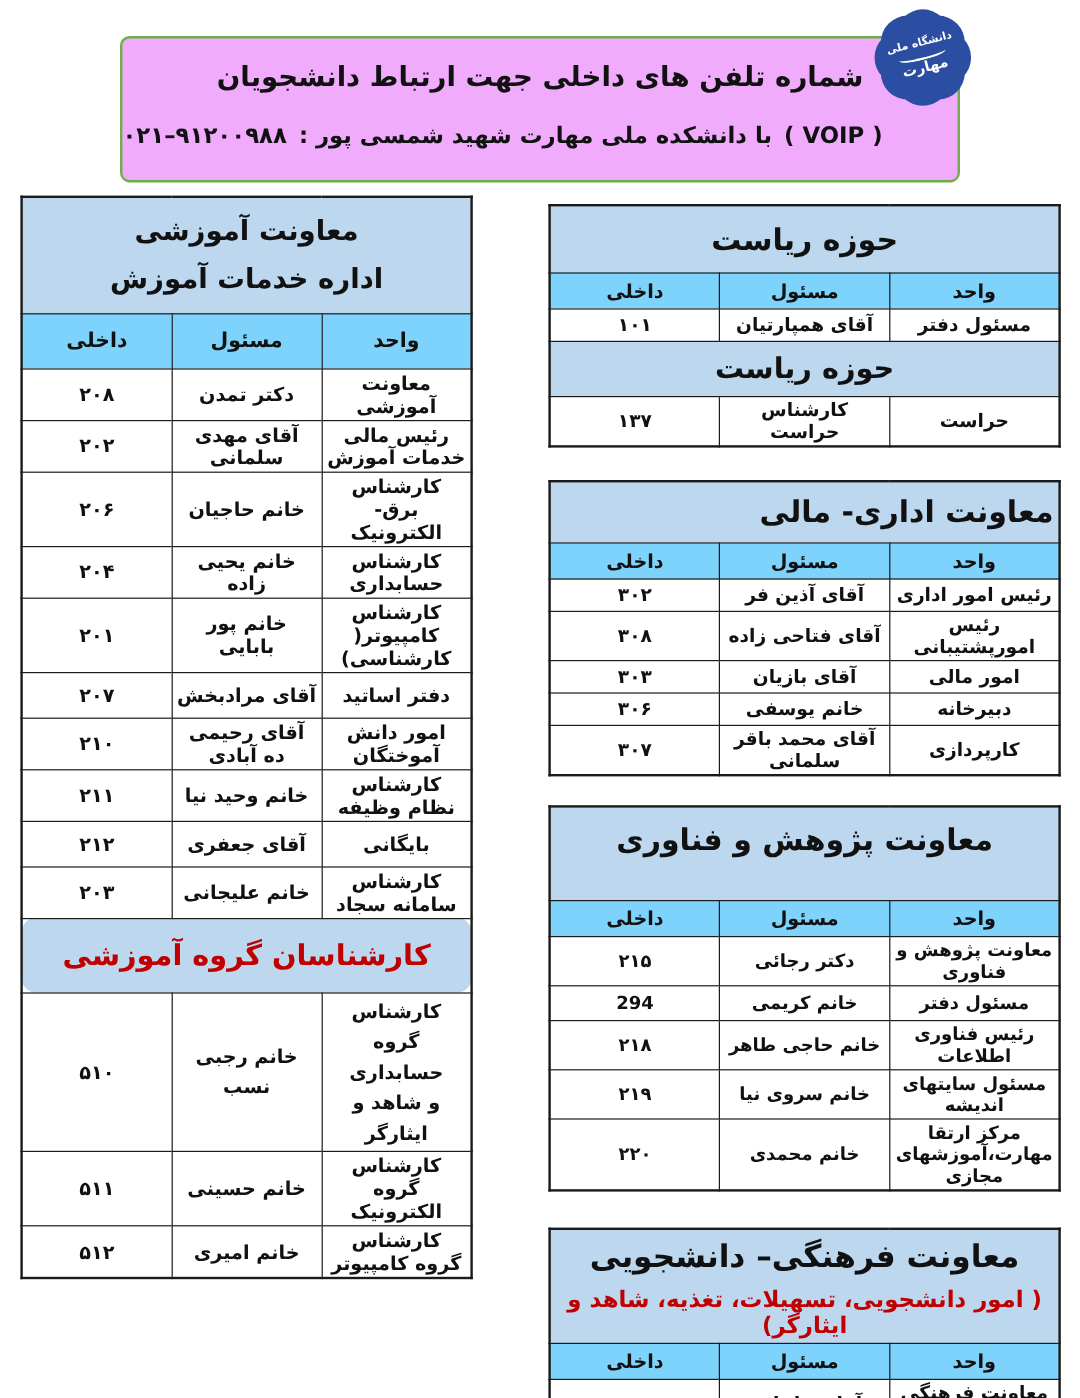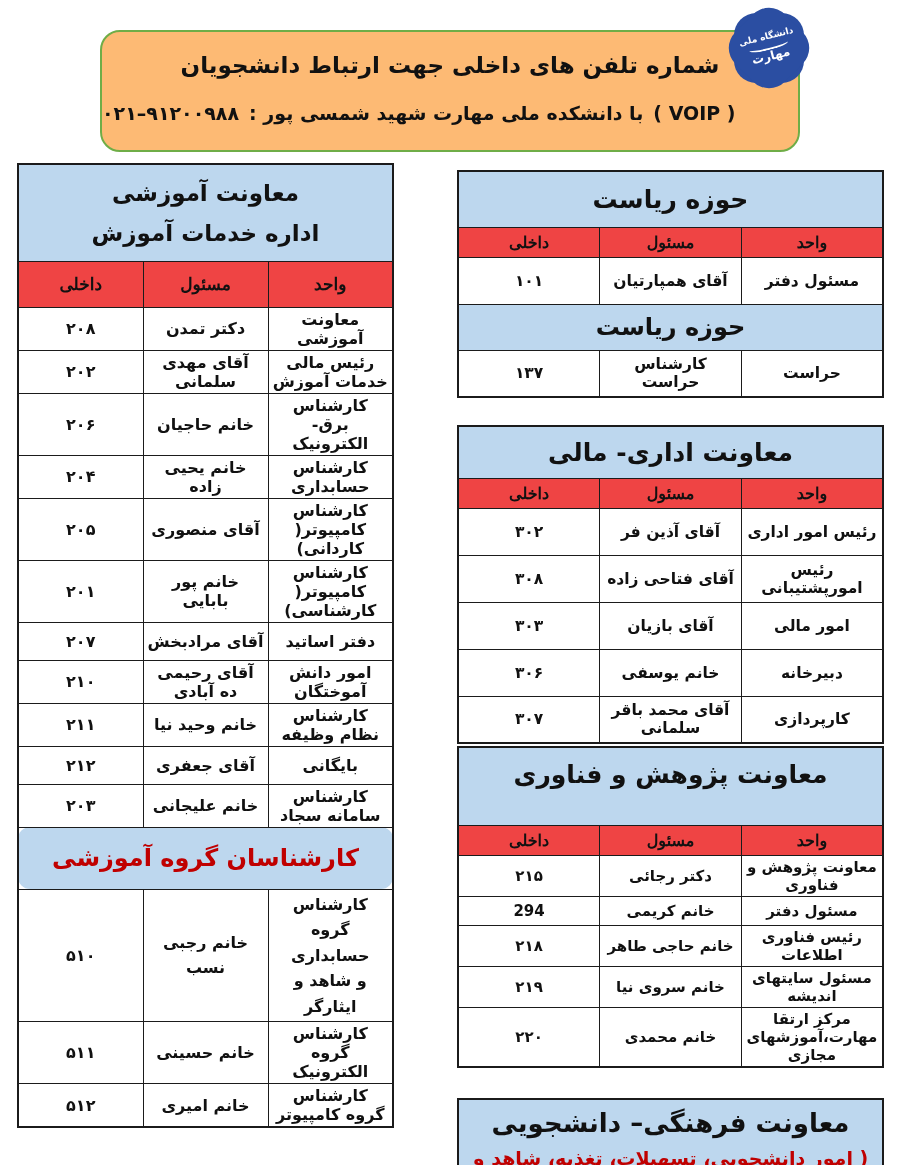--- a/index.html
+++ b/index.html
@@ -6,21 +6,21 @@
   body{
     width:900px;height:1165px;position:relative;background:#ffffff;
     font-family:"DejaVu Sans",sans-serif;font-weight:bold;color:#111;
     overflow:hidden;
   }
   *{box-sizing:border-box;}
 
   
   .header-box{
     position:absolute;left:100px;top:30px;width:700px;height:122px;
-    border:2.5px solid #6FAD47;border-radius:20px;background:#fdba74;
+    border:2.5px solid #6FAD47;border-radius:8px;background:#f0abfc;
   }
   .main-title{
     margin-top:20px;text-align:center;font-size:23px;letter-spacing:.2px;
   }
   .subtitle{
     margin-top:24px;display:flex;justify-content:flex-start;align-items:center;
     gap:10px;font-size:19px;direction:ltr;
   }
   .subtitle .phone{direction:ltr;unicode-bidi:embed;}
   .subtitle .phrase{direction:rtl;unicode-bidi:embed;}
@@ -38,42 +38,42 @@
 
   
   .col-left{position:absolute;left:17px;top:163px;width:377px;}
   .col-right{position:absolute;left:457px;top:170px;width:427px;}
 
   table{width:100%;border-collapse:collapse;direction:rtl;table-layout:fixed;}
   td{border:1.4px solid #1b1b1b;text-align:center;vertical-align:middle;padding:2px 4px;}
   table{border:2px solid #1b1b1b;}
 
   .blue{background:#BDD7EE;}
-  .yellow{background:#ef4444;font-family:Liberation Serif, serif;}
+  .yellow{background:#7dd3fc;}
   .red-text{color:#C00000;}
 
   
   .t-edu .c-unit{width:50%;}  .t-edu .c-person{width:31.5%;} .t-edu .c-ext{width:18.5%;}
   .t-edu .head-blue{height:97px;font-size:23px;line-height:1.75;}
   .t-edu .head-yellow td{height:46px;font-size:17px;}
   .t-edu .r td{height:38px;font-size:16px;}
   .t-edu .sect td{height:62px;font-size:24px;border-radius:12px;}
   .t-edu .tall td{height:66px;font-size:16px;line-height:1.6;}
 
   
   .t-r .c-unit{width:47%;} .t-r .c-person{width:33%;} .t-r .c-ext{width:20%;}
   .t-r .head-blue{font-size:25px;}
   .t-r .head-yellow td{height:30px;font-size:16px;}
-  .t-r .r td{height:47px;font-size:15.5px;}
+  .t-r .r td{height:27px;font-size:15.5px;}
 
   .t-pres .head-blue{height:56px;}
   .t-pres .head-blue2{height:46px;font-size:24px;}
   .t-admin{margin-top:27px;}
-  .t-admin .head-blue{height:52px;}
-  .t-res{margin-top:2px;}
+  .t-admin .head-blue{height:52px;text-align:right;}
+  .t-res{margin-top:24px;}
   .t-res .head-blue{height:78px;vertical-align:top;padding-top:12px;}
   .t-res .r td{height:29px;font-size:15px;}
   .t-res .small-unit{font-size:12px;}
   .t-cult{margin-top:30px;}
   .t-cult .head-blue{height:90px;font-size:26px;line-height:1.2;padding-top:8px;}
   .t-cult .head-blue .sub{font-size:19px;margin-top:8px;}
   .t-cult .r td{height:36px;font-size:15.5px;}
 </style>
 </head>
 <body>
@@ -125,25 +125,20 @@
           <td>کارشناس برق- الکترونیک</td>
           <td>خانم حاجیان</td>
           <td>۲۰۶</td>
         </tr>
     <tr class="r">
           <td>کارشناس حسابداری</td>
           <td>خانم یحیی زاده</td>
           <td>۲۰۴</td>
         </tr>
     <tr class="r">
-          <td>کارشناس کامپیوتر( کاردانی)</td>
-          <td>آقای منصوری</td>
-          <td>۲۰۵</td>
-        </tr>
-    <tr class="r">
           <td>کارشناس کامپیوتر( کارشناسی)</td>
           <td>خانم پور بابایی</td>
           <td>۲۰۱</td>
         </tr>
     <tr class="r">
           <td>دفتر اساتید</td>
           <td>آقای مرادبخش</td>
           <td>۲۰۷</td>
         </tr>
     <tr class="r">

